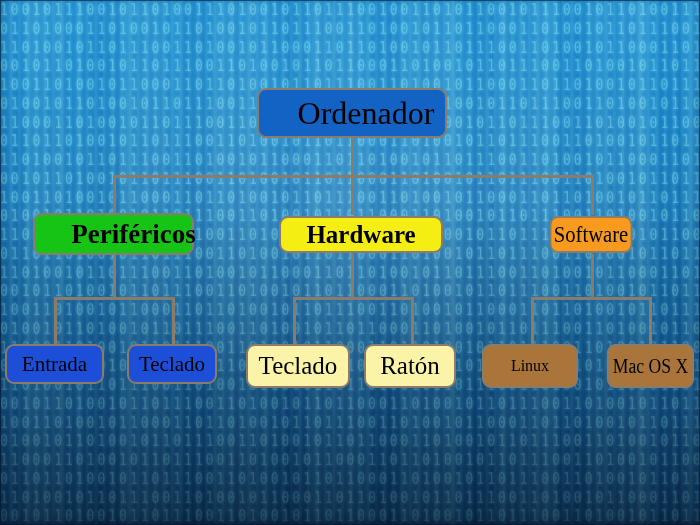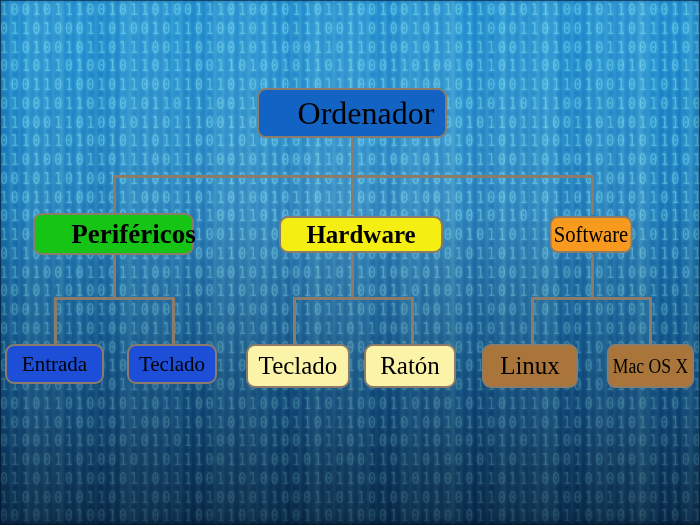--- a/index.html
+++ b/index.html
@@ -136,21 +136,21 @@
   .node-leaf-green {
     background: #1d4ed8;
     font-size: 21px;
   }
   .node-leaf-yellow {
     background: #faf3a8;
     font-size: 25px;
   }
   .node-leaf-brown {
     background: #a9753a;
-    font-size: 25px;
+    font-size: 16px;
   }
   .node-narrow {
     font-size: 20px;
     transform: scaleX(0.88);
   }
 </style>
 </head>
 <body>
 
 <div id="stage">

